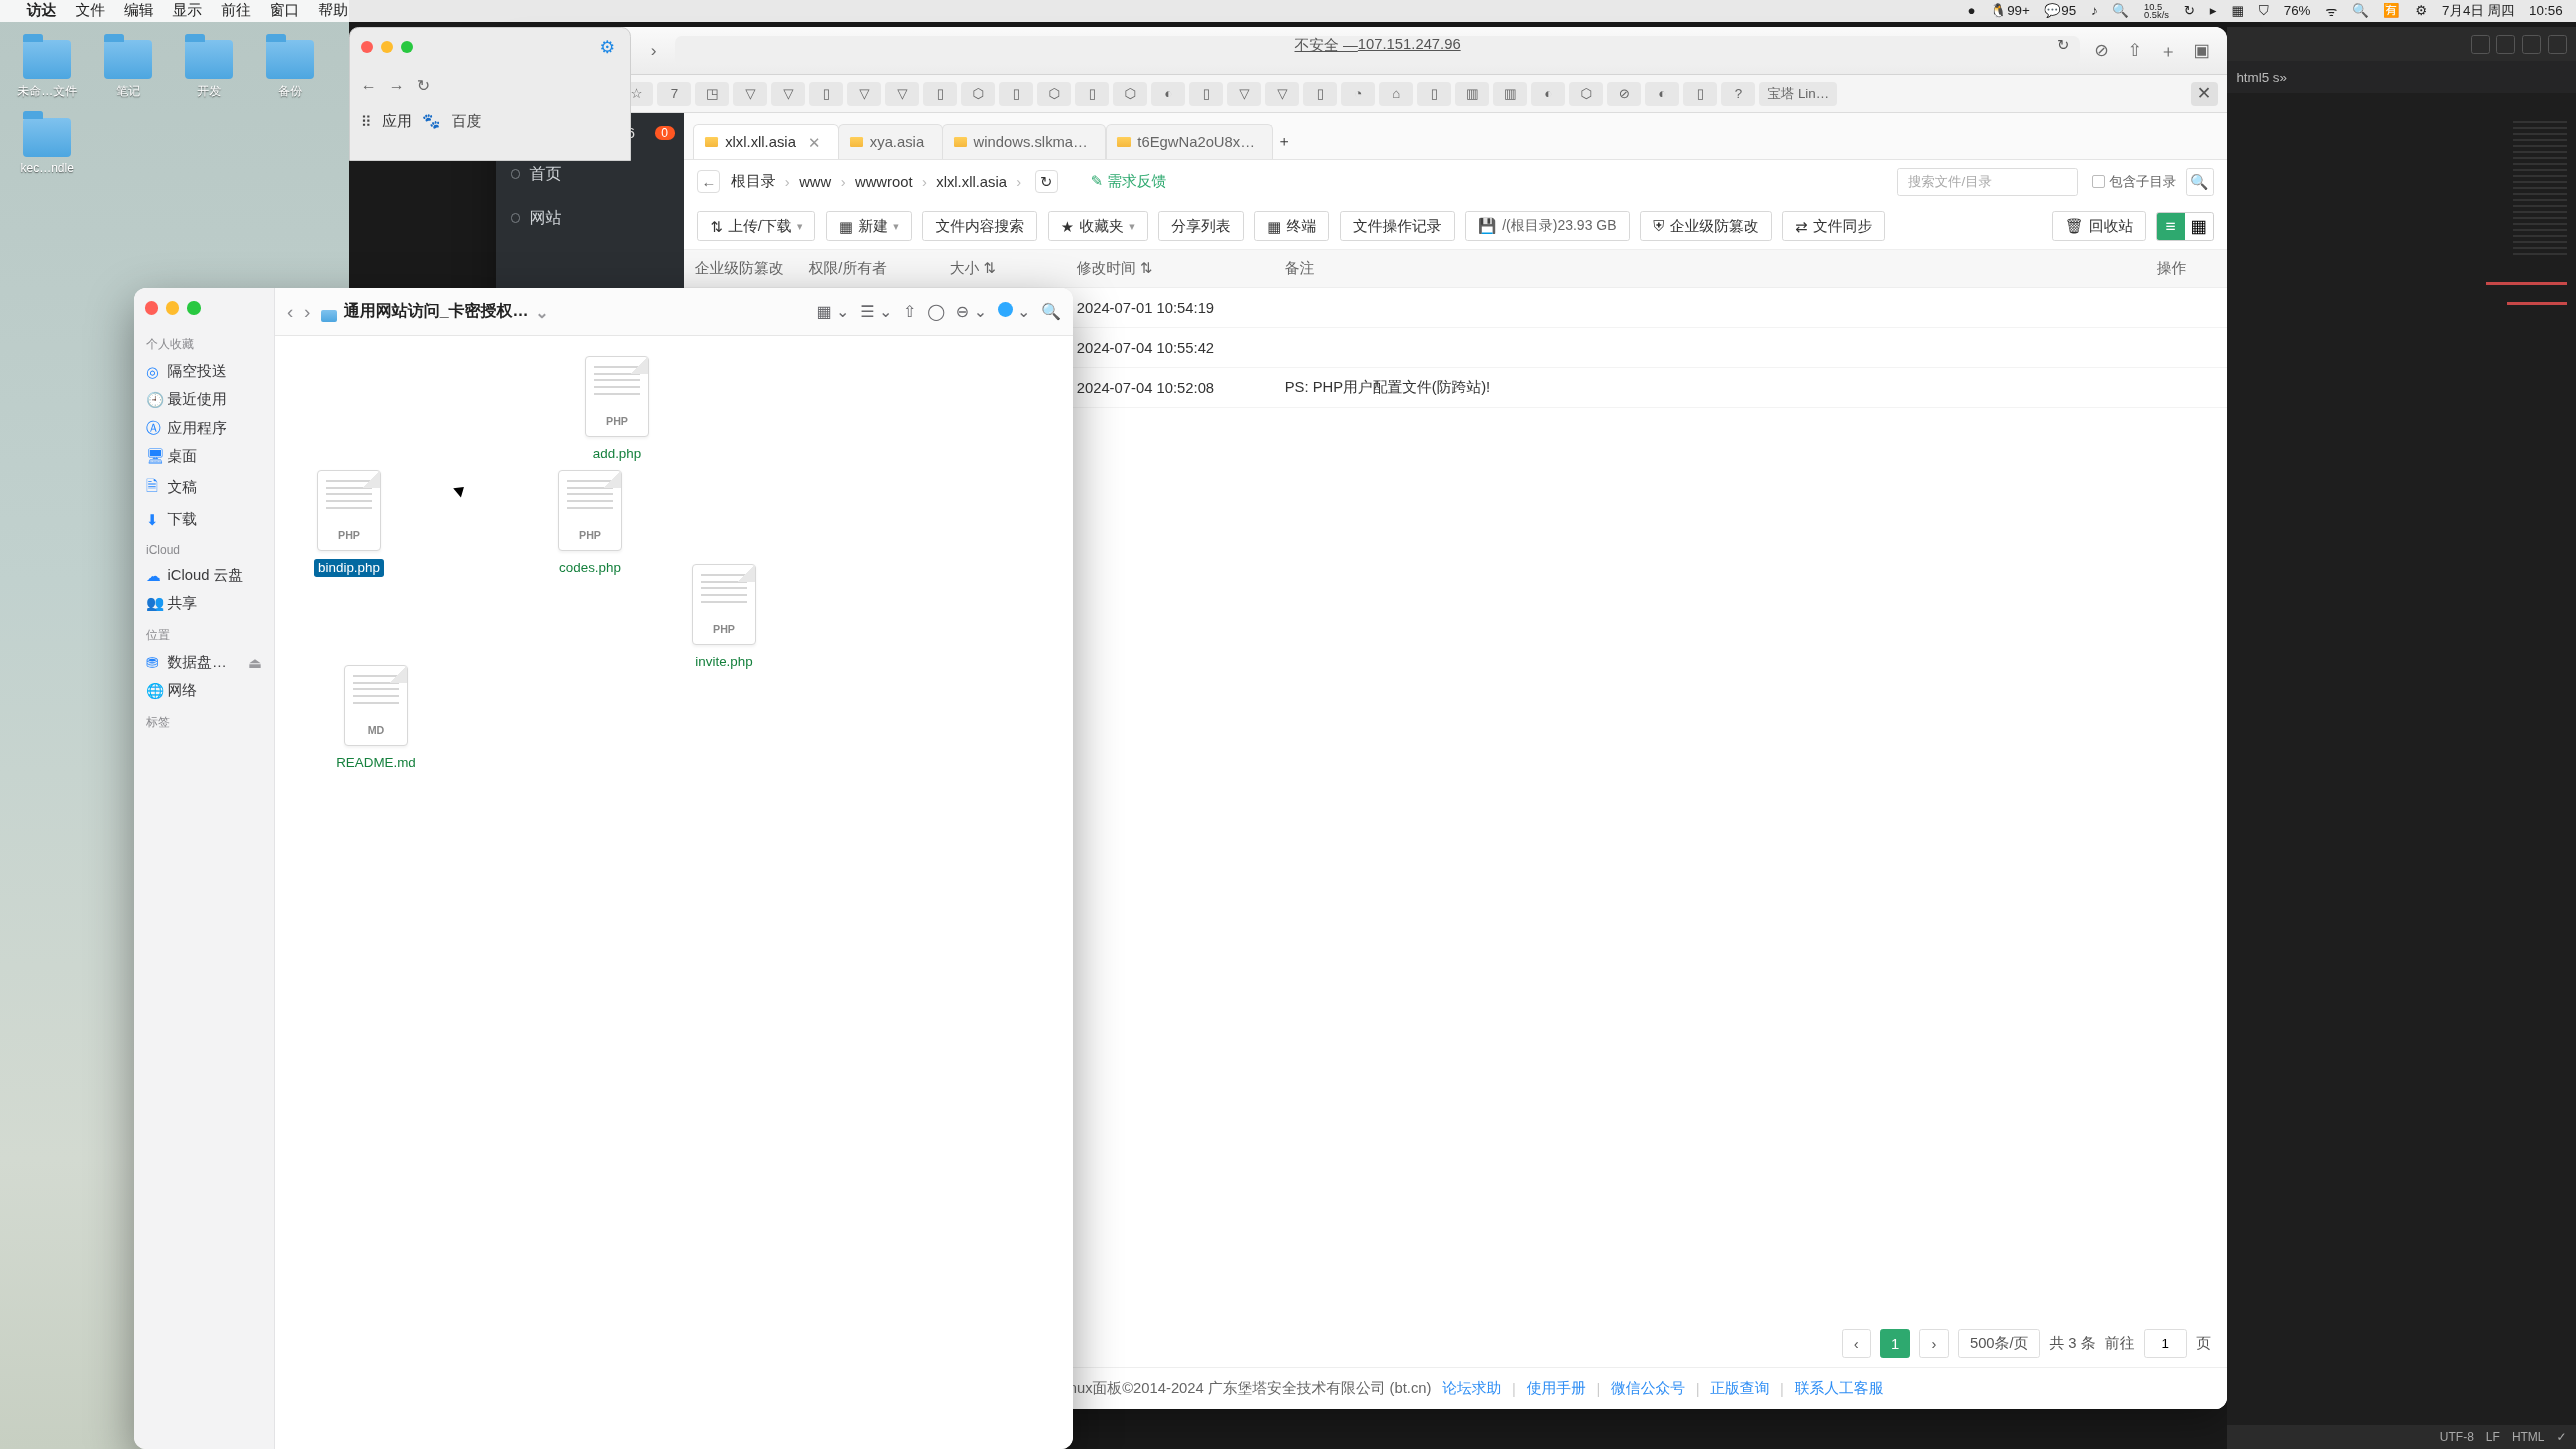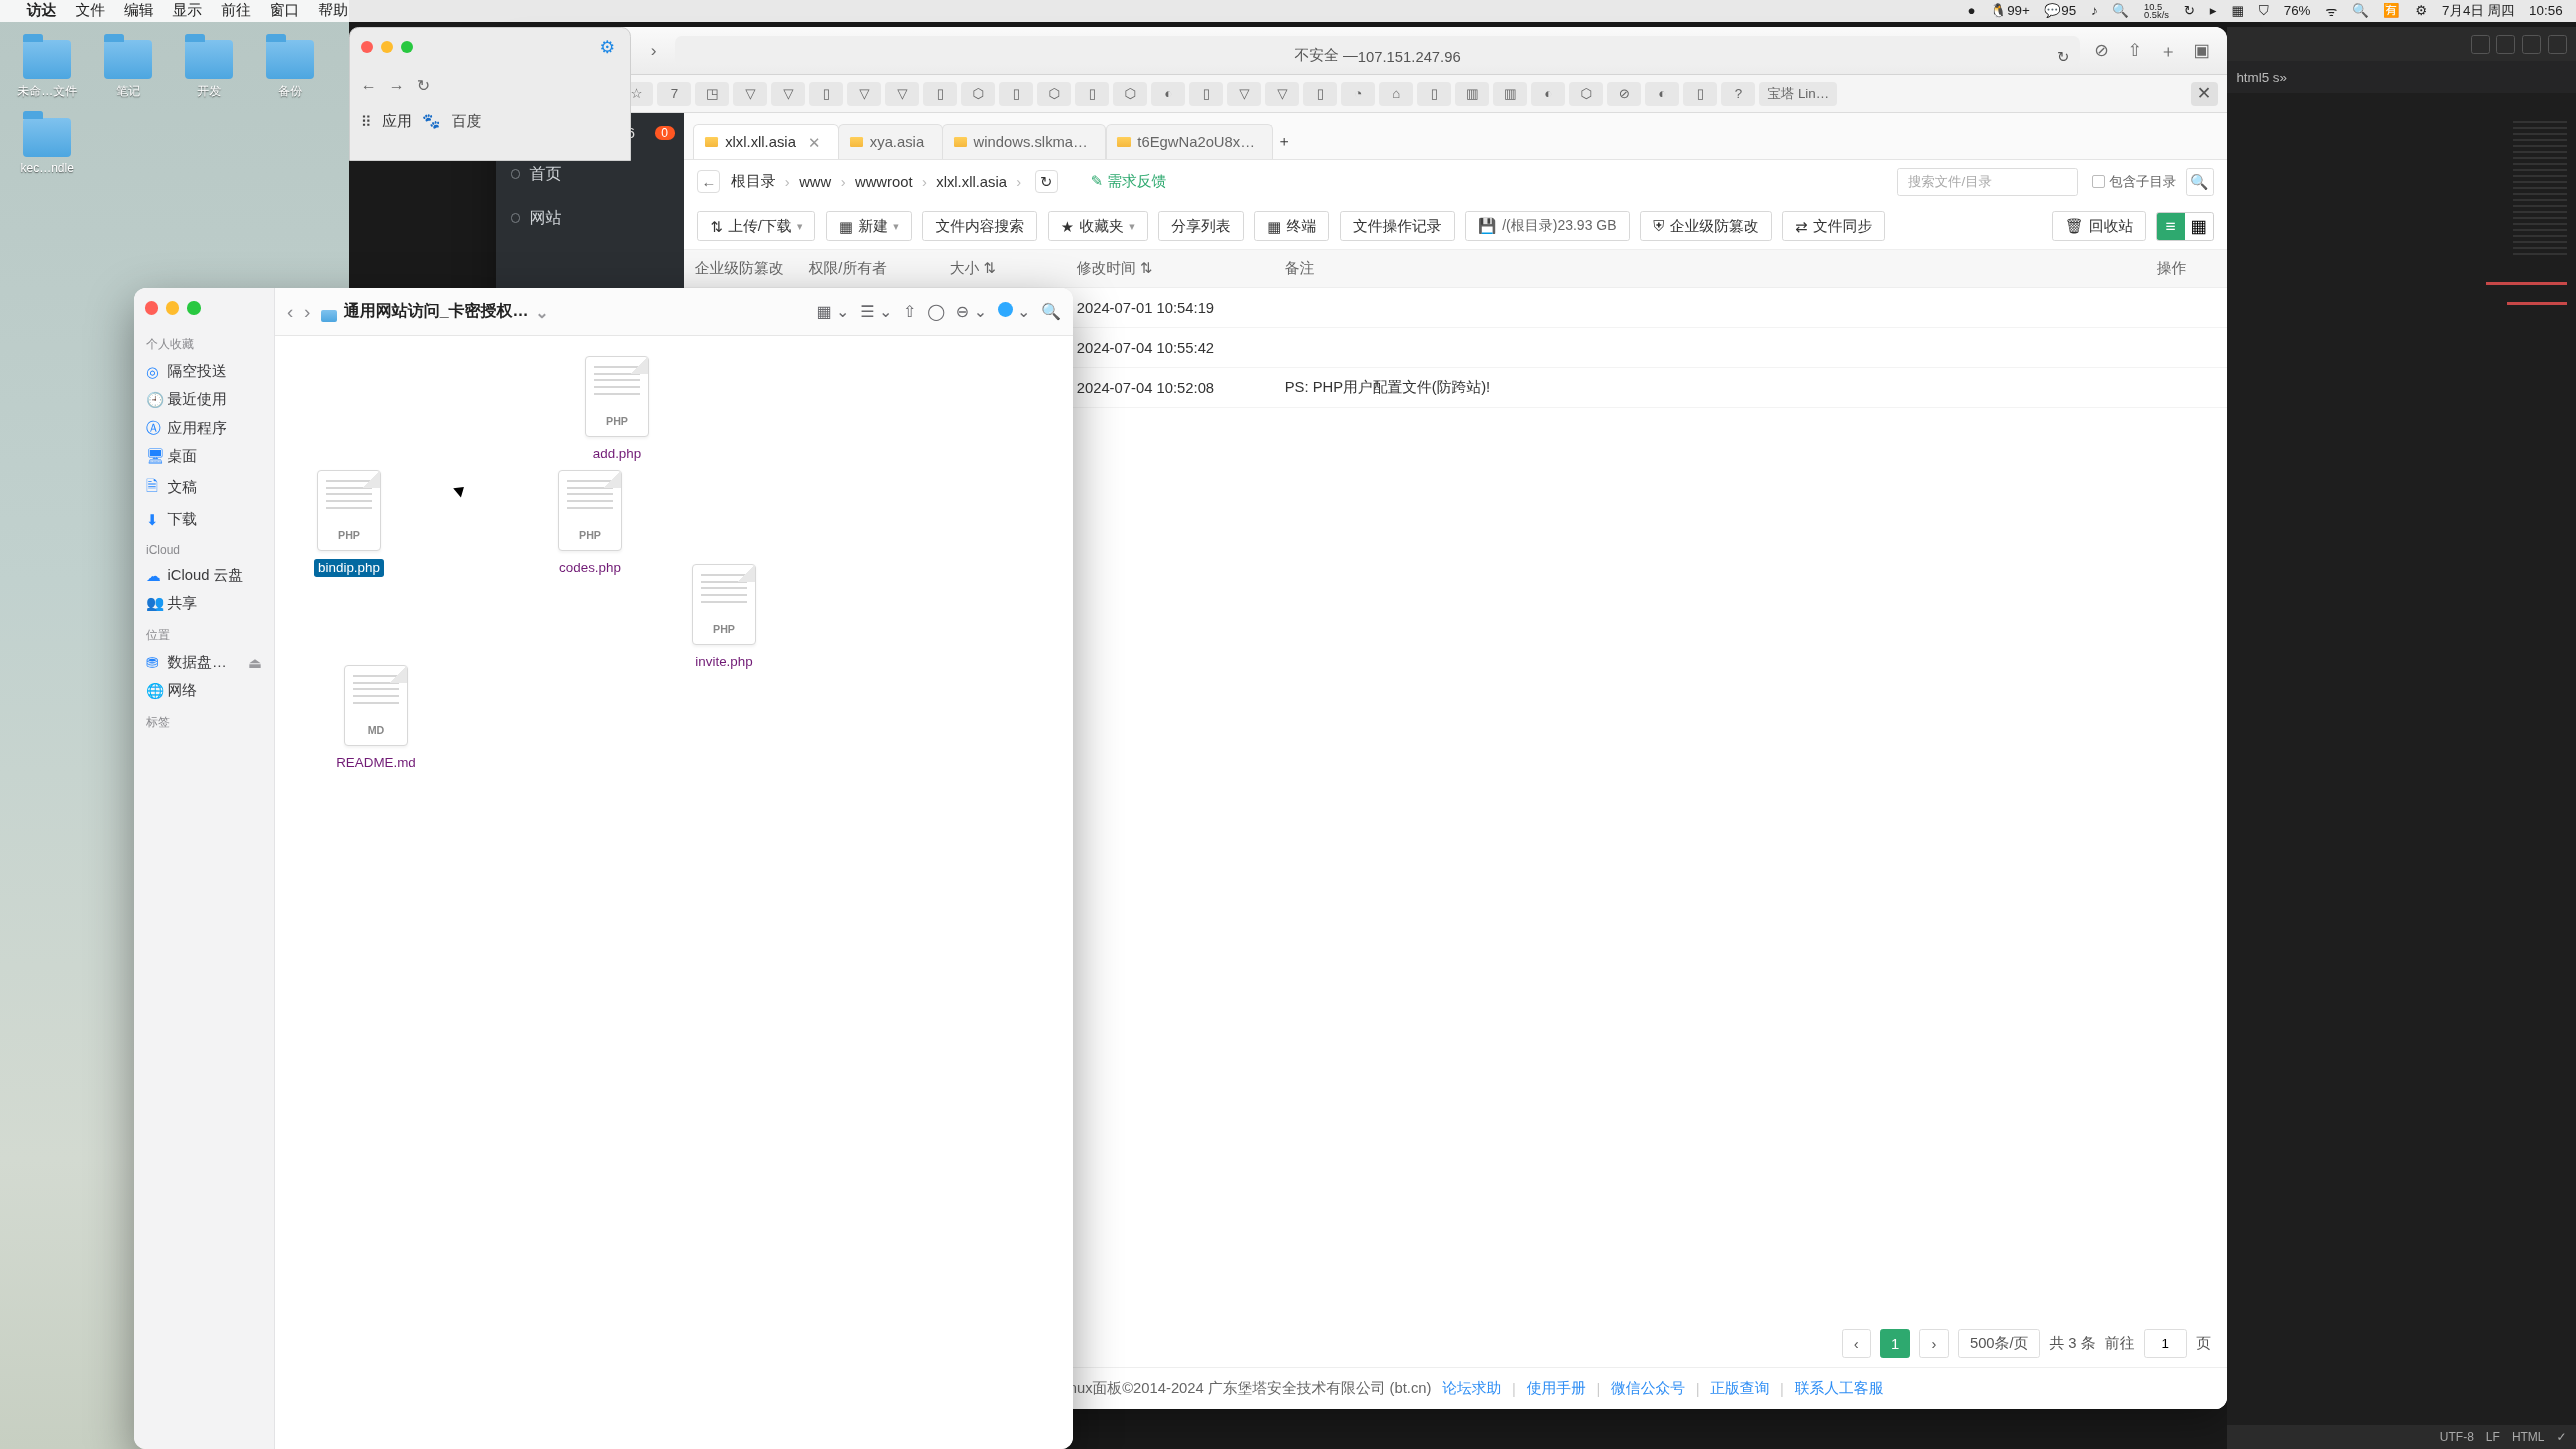--- a/index.html
+++ b/index.html
@@ -33,21 +33,21 @@
 .safari {
   position:absolute; left:496px; top:27px; width:1731px; height:1382px;
   background:#fff; border-radius:12px; box-shadow:0 13.4px 40px rgba(0,0,0,.35);
   display:flex; flex-direction:column; overflow:hidden;
 }
 .safari-toolbar{height:48px;background:linear-gradient(#fafafa,#ececec);display:flex;align-items:center;padding:0 13.4px;gap:9.4px;border-bottom:0.7px solid #d4d4d4;}
 .traffic{display:flex;gap:8px;}
 .traffic span{width:13.4px;height:13.4px;border-radius:50%;}
 .tl-r{background:#ff5f57;} .tl-y{background:#febc2e;} .tl-g{background:#28c840;}
 .safari-toolbar .btn{width:24px;height:21.5px;border-radius:4px;display:flex;align-items:center;justify-content:center;color:#6a6a6a;}
-.addr{flex:1;height:29.5px;background:#efefef;border-radius:6.7px;display:flex;align-items:flex-end;justify-content:center;color:#555;font-size:14.8px;position:relative;}
+.addr{flex:1;height:29.5px;background:#efefef;border-radius:6.7px;display:flex;align-items:flex-start;justify-content:center;color:#555;font-size:14.8px;position:relative;text-decoration:underline;}
 .addr .reload{position:absolute;right:10.7px;}
 
 .safari-bookmarks{height:38px;background:#f5f5f5;border-bottom:0.7px solid #dcdcdc;display:flex;align-items:center;padding:0 9.4px;gap:4px;overflow:hidden;}
 .safari-bookmarks .bk{width:34px;height:24px;border-radius:4px;background:#e7e7e7;display:flex;align-items:center;justify-content:center;color:#666;font-size:13.4px;}
 .safari-bookmarks .bk.t{width:auto;padding:0 8px;}
 .safari-bookmarks .close-tab{margin-left:auto;width:27px;height:24px;border-radius:4px;background:#e0e0e0;display:flex;align-items:center;justify-content:center;color:#555;}
 
 .safari-body{flex:1;display:flex;background:#fff;}
 
 
@@ -139,21 +139,21 @@
 .ftool .spacer{flex:1;}
 .ftool .tb{color:#6a6a6e;font-size:16px;}
 .ftool .drop .dot{width:14.8px;height:14.8px;border-radius:50%;background:#2ea9ff;display:inline-block;}
 
 .fbody{flex:1;position:relative;background:#fff;}
 .ficon{position:absolute;width:94px;text-align:center;}
 .ficon .doc{width:64px;height:81px;margin:0 auto 5.4px auto;background:#fff;border:0.7px solid #d8d8d8;border-radius:4px;position:relative;box-shadow:0 1.3px 2.7px rgba(0,0,0,.05);}
 .ficon .doc::after{content:"";position:absolute;right:0;top:0;width:17.4px;height:17.4px;background:linear-gradient(135deg,transparent 49%,#e8e8e8 50%);}
 .ficon .ext{position:absolute;left:0;right:0;bottom:9.4px;text-align:center;color:#888;font-size:10.7px;font-weight:600;}
 .ficon .lines{position:absolute;left:8px;top:9.4px;right:8px;height:31px;background:repeating-linear-gradient(180deg,#d6d6d6 0 2px,transparent 2px 6.7px);}
-.ficon .lbl{font-size:13.4px;color:#701a75;padding:1.3px 4px;border-radius:2.7px;display:inline-block;}
+.ficon .lbl{font-size:13.4px;color:#15803d;padding:1.3px 4px;border-radius:2.7px;display:inline-block;}
 .ficon.sel .lbl{background:#0369a1;color:#fff;}
 
 .cursor{position:absolute;left:456px;top:484px;width:13.4px;height:17.4px;z-index:60;}
 .cursor::before{content:"";position:absolute;left:0;top:0;border-left:9.4px solid #000;border-top:6px solid transparent;border-bottom:6px solid transparent;transform:rotate(-40deg);}
 </style>
 </head>
 <body>
 
 <div class="desktop">
   <div class="desk-icons">

